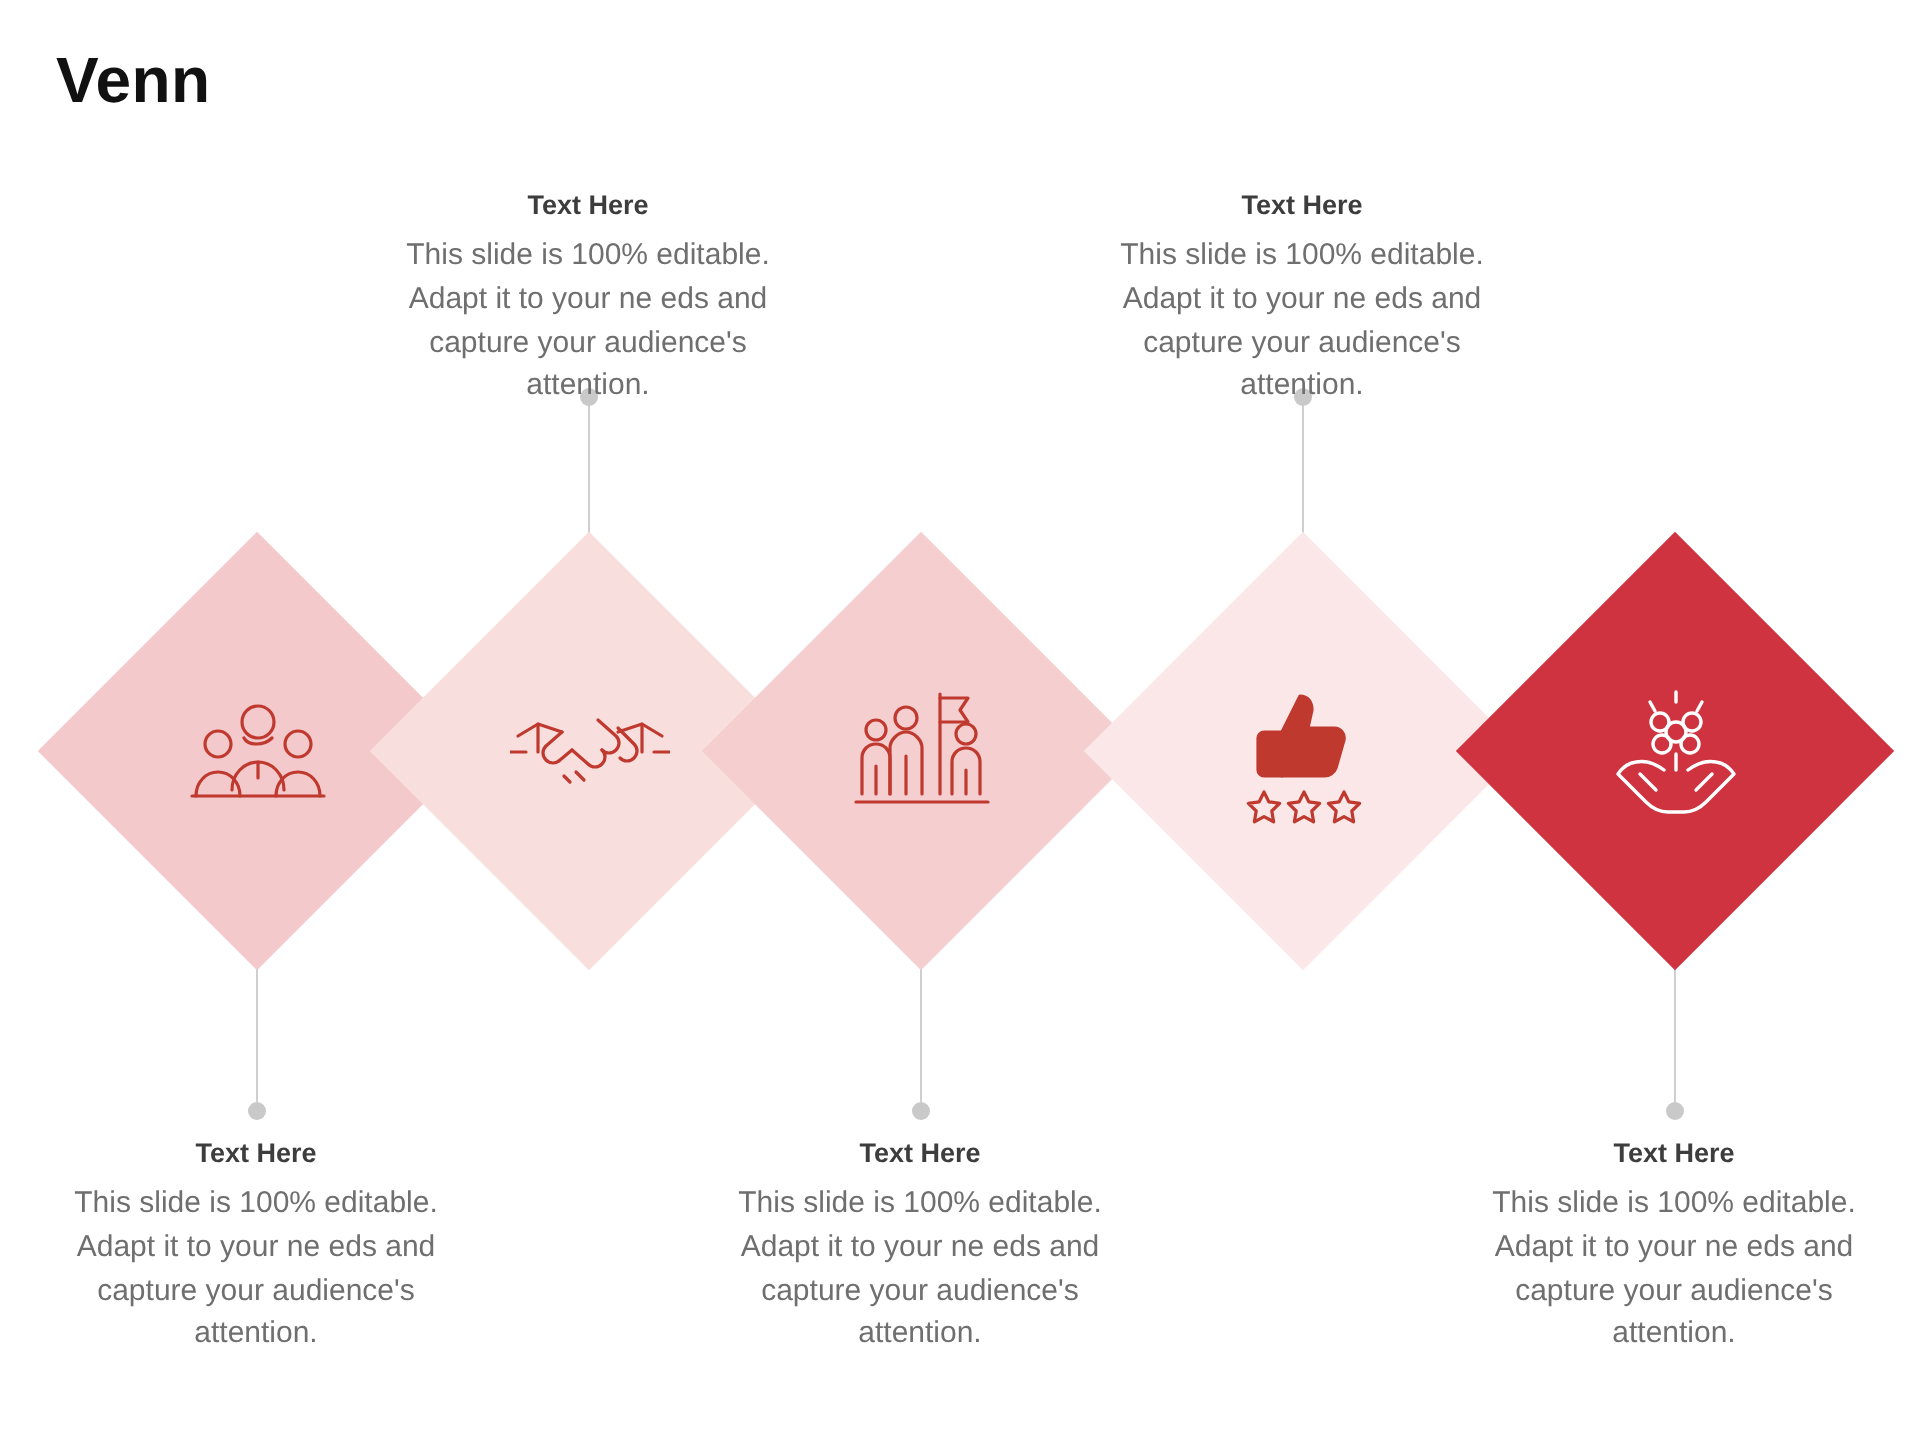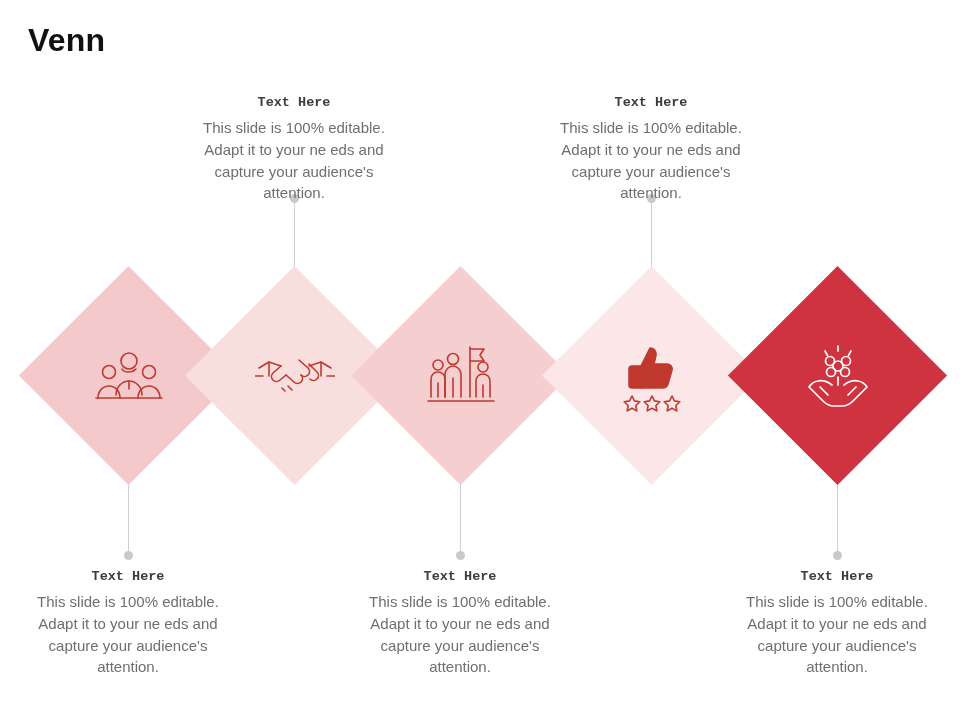--- a/index.html
+++ b/index.html
@@ -63,21 +63,20 @@
   
   .textblock {
     position: absolute;
     text-align: center;
   }
   .tb-head {
     font-size: 13.5px;
     font-weight: bold;
     color: #3d3d3d;
     margin-bottom: 7px;
-    font-family: Liberation Mono, monospace;
   }
   .tb-body {
     font-size: 15px;
     line-height: 1.45;
     color: #6f6f6f;
   }
 </style>
 </head>
 <body>
 

